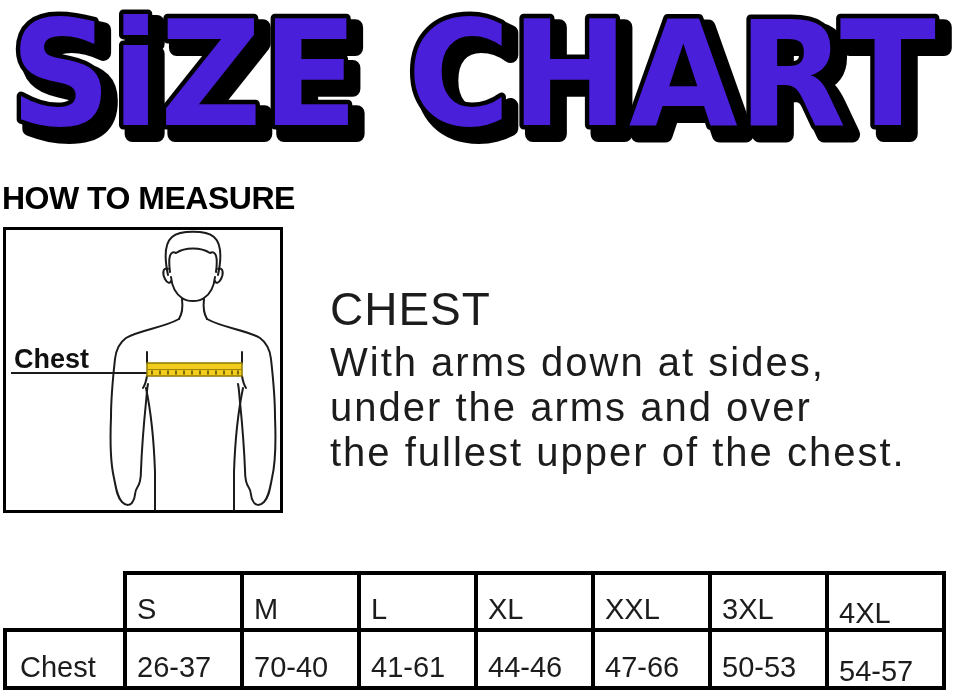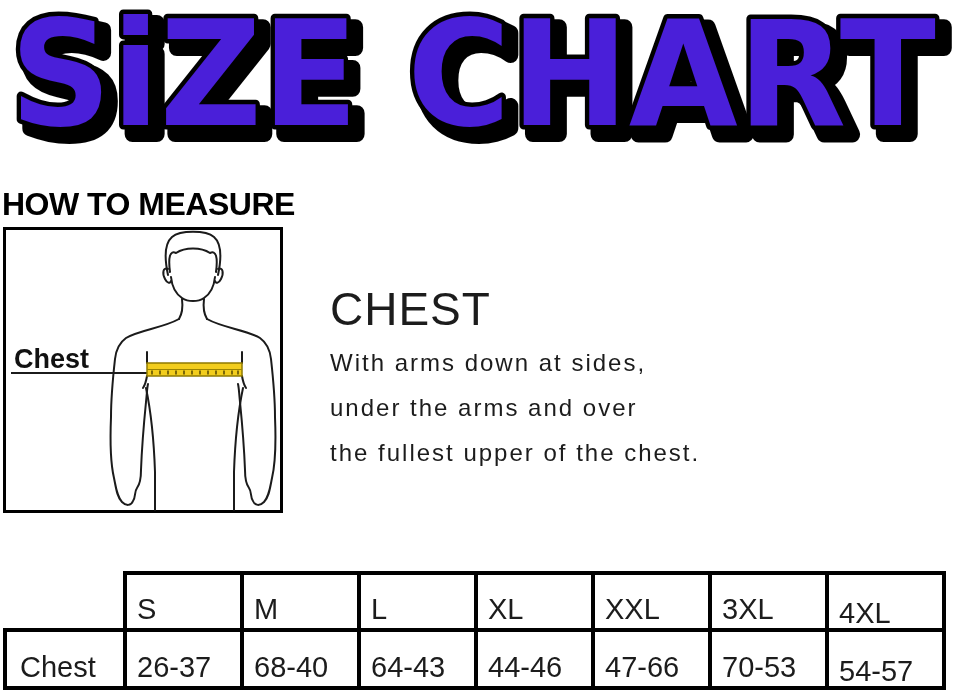--- a/index.html
+++ b/index.html
@@ -14,38 +14,38 @@
     font-family:"DejaVu Sans", sans-serif; font-weight:bold; font-size:146px;
     stroke:#000000; stroke-width:16; stroke-linejoin:round;
   }
   .title-face {
     font-family:"DejaVu Sans", sans-serif; font-weight:bold; font-size:146px;
     stroke:#000000; stroke-width:9; stroke-linejoin:round; paint-order:stroke fill;
   }
 
   
   .h2m-heading {
-    position:absolute; left:2px; top:188px;
+    position:absolute; left:2px; top:182px;
     font-size:32px; font-weight:bold; letter-spacing:-0.5px; color:#000;
     line-height:1;
   }
 
   .diagram-svg { position:absolute; left:3px; top:227px; }
   .fig { fill:none; stroke:#1b1b1b; stroke-width:2; stroke-linecap:round; stroke-linejoin:round; }
   .frame { fill:#ffffff; stroke:#000000; stroke-width:3; }
   .chest-label-text {
     font-family:"Liberation Sans", sans-serif; font-weight:bold; font-size:27px; fill:#111;
   }
 
   
   .instructions { position:absolute; left:330px; top:284px; color:#1c1c1c; }
   .chest-heading {
     font-size:46px; font-weight:400; letter-spacing:1px; line-height:50px; margin-bottom:6px;
   }
-  .instr-line { font-size:24px; letter-spacing:2px; line-height:45px; white-space:nowrap; }
+  .instr-line { font-size:40px; letter-spacing:2px; line-height:45px; white-space:nowrap; }
 
   
   .table-wrap { position:absolute; left:3px; top:571px; width:943px; }
   table.size-table {
     border-collapse:collapse; table-layout:fixed; width:100%;
     font-size:29px; color:#1c1c1c;
   }
   .size-table th, .size-table td {
     border:4px solid #000; vertical-align:bottom; text-align:left;
     font-weight:normal; padding:0 0 4px 10px; background:#fff; line-height:1.05;
@@ -123,24 +123,24 @@
         <th>M</th>
         <th>L</th>
         <th>XL</th>
         <th>XXL</th>
         <th>3XL</th>
         <th>4XL</th>
       </tr>
       <tr class="data-row">
         <td class="row-label">Chest</td>
         <td>26-37</td>
-        <td>68-40</td>
-        <td>64-43</td>
+        <td>70-40</td>
+        <td>41-61</td>
         <td>44-46</td>
         <td>47-66</td>
-        <td>70-53</td>
+        <td>50-53</td>
         <td>54-57</td>
       </tr>
     </tbody>
       </table>
   </div>
 
 </div>
 
 </body></html>

